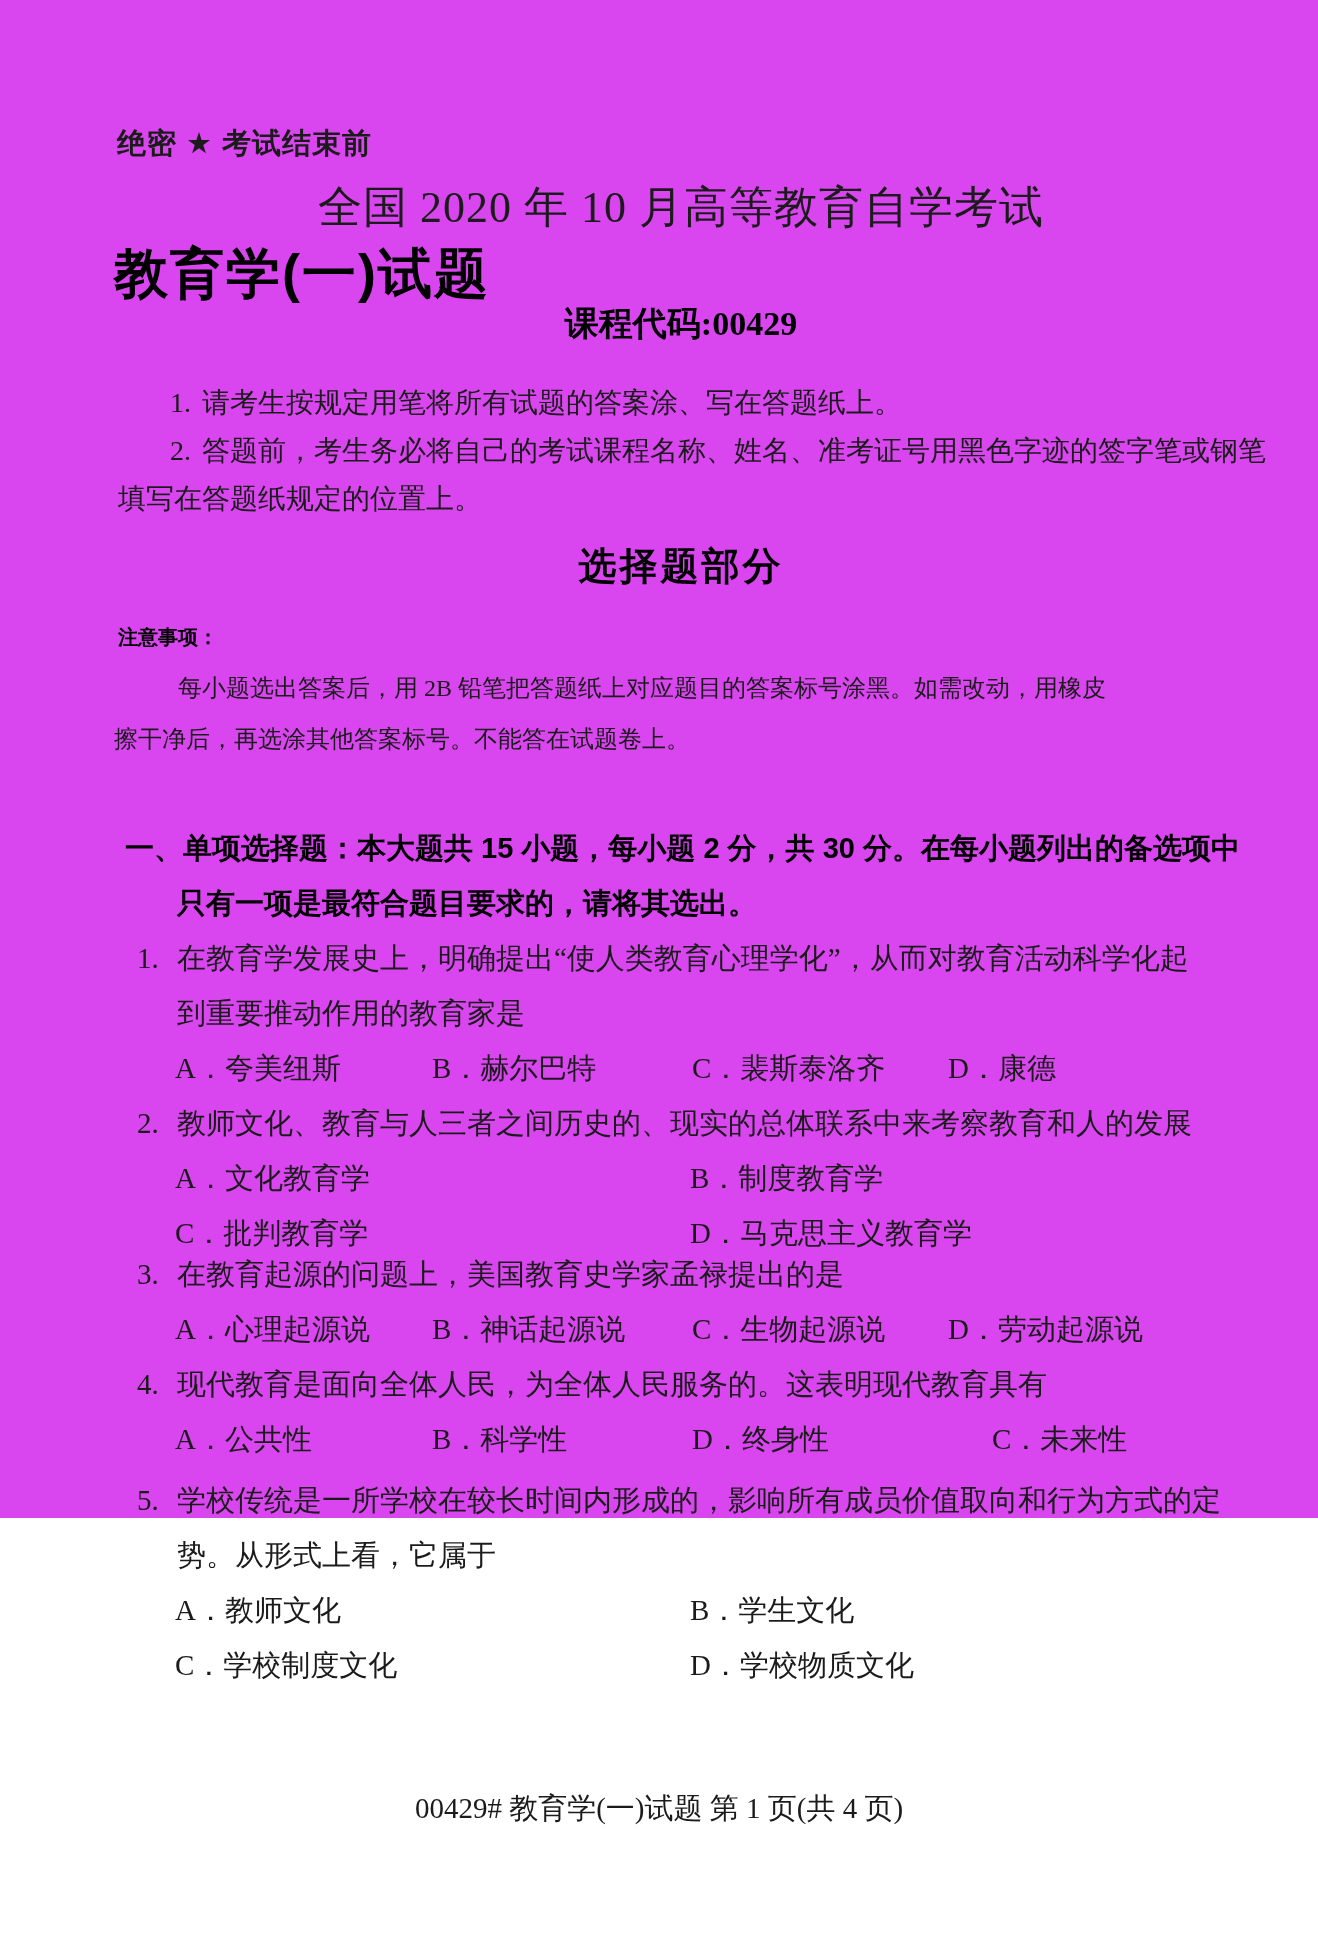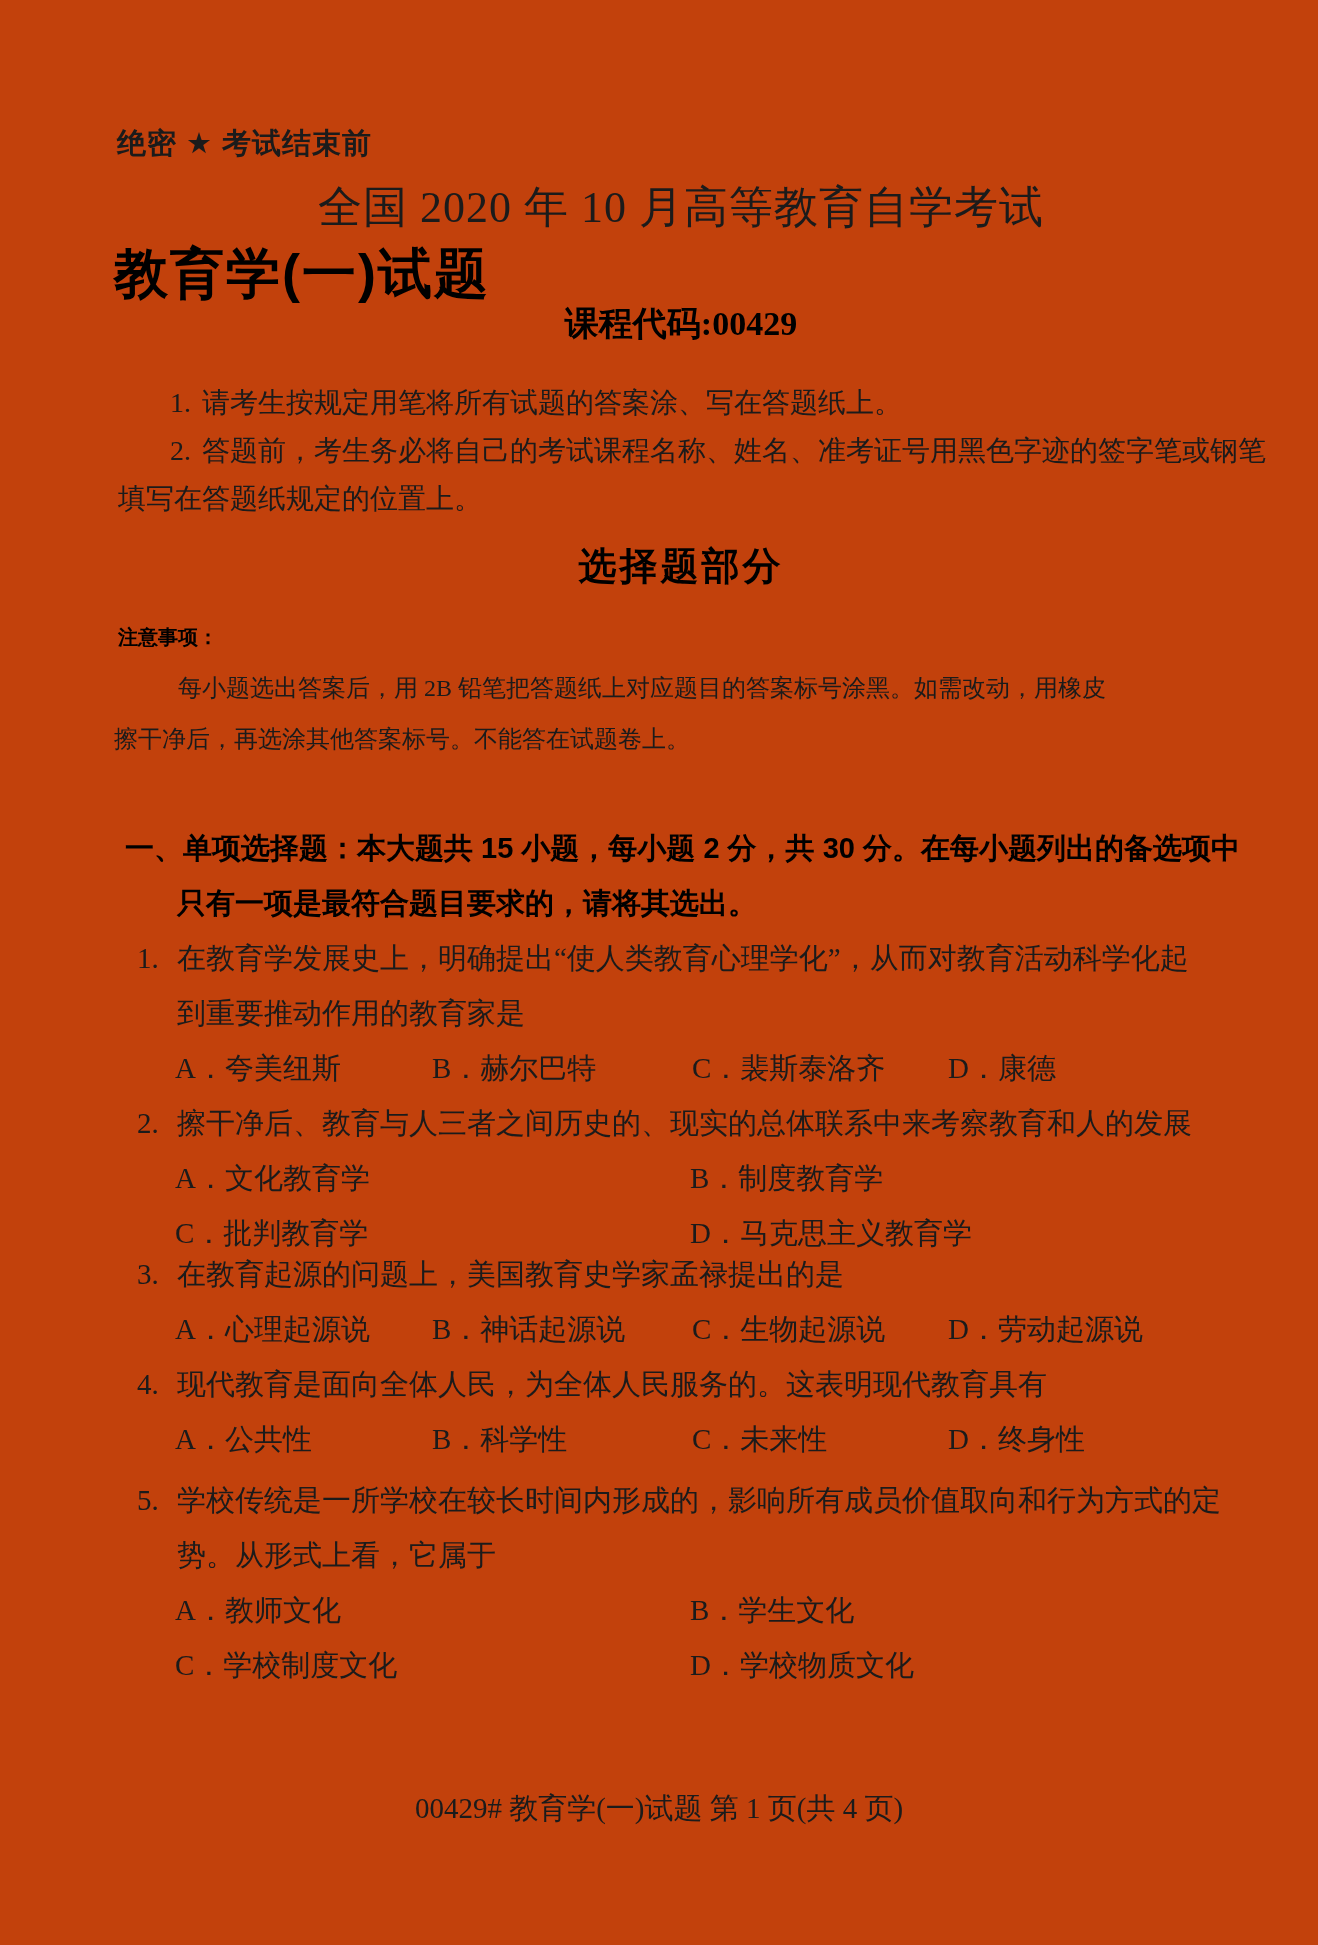--- a/index.html
+++ b/index.html
@@ -4,21 +4,21 @@
 <style>
   * { margin:0; padding:0; box-sizing:border-box; }
   html,body { background:#ffffff; }
   body {
     width:1318px; height:1945px;
     font-family:"Liberation Serif","DejaVu Serif",serif;
     color:#1b1b1b;
     position:relative;
     overflow:hidden;
   }
-  .page { width:1318px; height:1945px; position:relative; background:#c2410c; }
+  .page { width:1318px; height:1518px; position:relative; background:#d946ef; }
   .content { padding:126px 70px 0 114px; }
 
   .line { line-height:55px; font-size:29px; white-space:nowrap; }
 
   .security {
     font-family:"Liberation Sans","DejaVu Sans",sans-serif;
     font-weight:bold;
     font-size:29px; line-height:34px;
     padding-left:3px;
     letter-spacing:1px;
@@ -164,21 +164,21 @@
         <span class="opt opt-a">A．夸美纽斯</span>
         <span class="opt opt-b">B．赫尔巴特</span>
         <span class="opt opt-c">C．裴斯泰洛齐</span>
         <span class="opt opt-d">D．康德</span>
       </div>
     </div>
 
     <div class="question q2">
       <div class="line q-first">
         <span class="qnum">2.</span>
-        <span class="qtext">擦干净后、教育与人三者之间历史的、现实的总体联系中来考察教育和人的发展</span>
+        <span class="qtext">教师文化、教育与人三者之间历史的、现实的总体联系中来考察教育和人的发展</span>
       </div>
       <div class="line opts">
         <span class="opt opt-col1">A．文化教育学</span>
         <span class="opt opt-col2">B．制度教育学</span>
       </div>
       <div class="line opts">
         <span class="opt opt-col1">C．批判教育学</span>
         <span class="opt opt-col2">D．马克思主义教育学</span>
       </div>
     </div>
@@ -197,22 +197,22 @@
     </div>
 
     <div class="question q4">
       <div class="line q-first">
         <span class="qnum">4.</span>
         <span class="qtext">现代教育是面向全体人民，为全体人民服务的。这表明现代教育具有</span>
       </div>
       <div class="line opts">
         <span class="opt opt-a">A．公共性</span>
         <span class="opt opt-b">B．科学性</span>
+        <span class="opt opt-d">D．终身性</span>
         <span class="opt opt-c">C．未来性</span>
-        <span class="opt opt-d">D．终身性</span>
       </div>
     </div>
 
     <div class="question q5">
       <div class="line q-first">
         <span class="qnum">5.</span>
         <span class="qtext">学校传统是一所学校在较长时间内形成的，影响所有成员价值取向和行为方式的定</span>
       </div>
       <div class="line q-cont">势。从形式上看，它属于</div>
       <div class="line opts">

